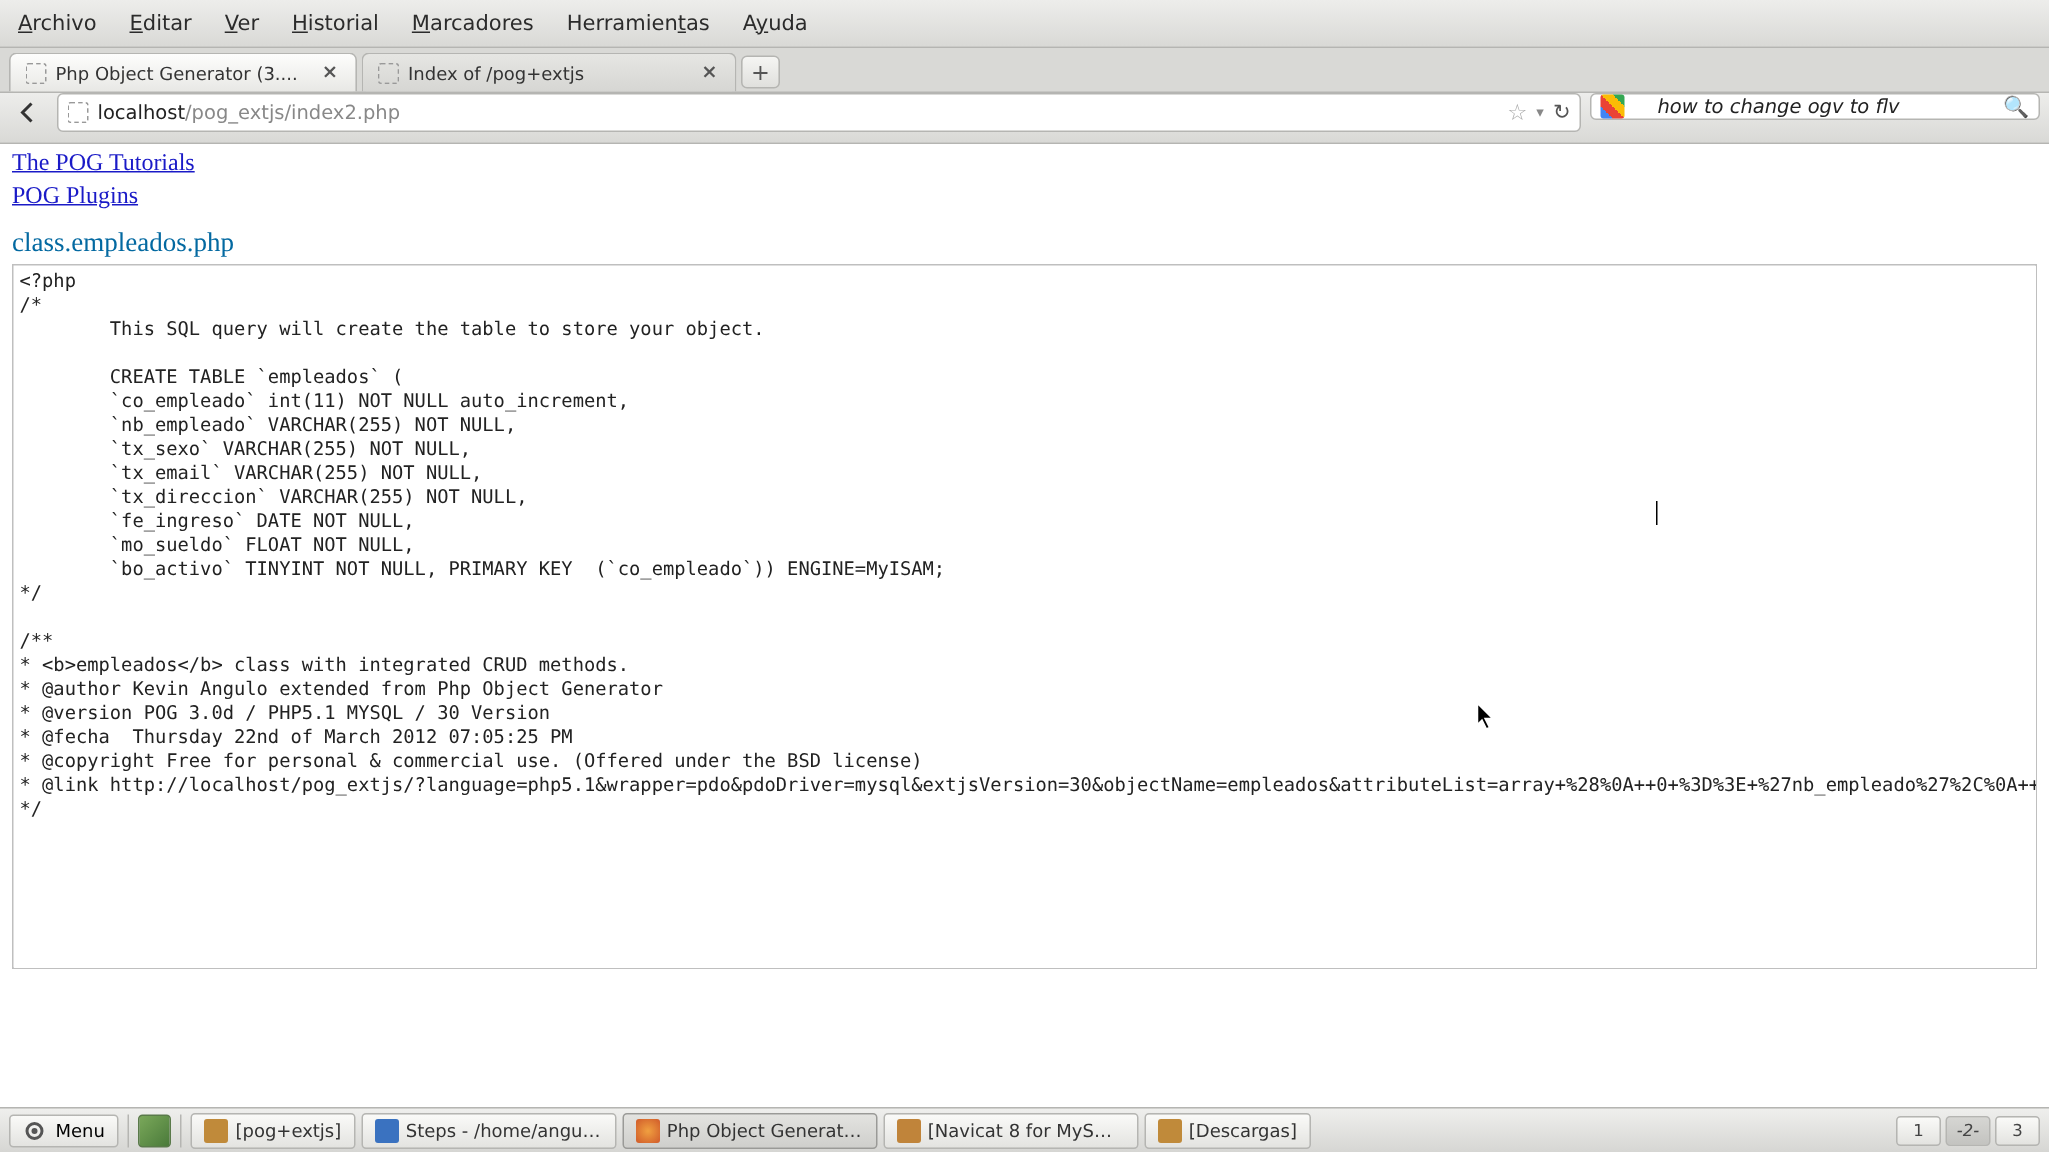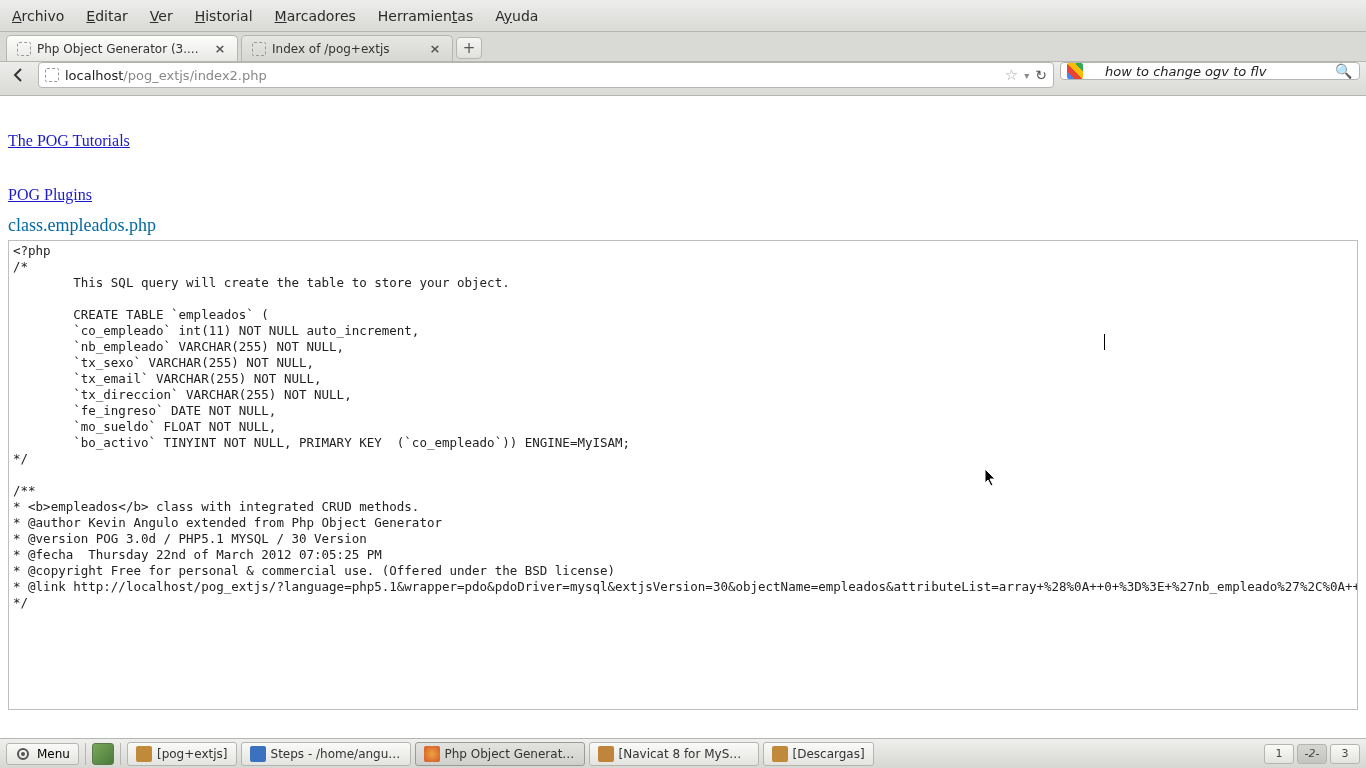--- a/index.html
+++ b/index.html
@@ -30,21 +30,21 @@
 .urlbar .star { color: #aaa; font-size: 15px; }
 .urlbar .chev { color: #888; font-size: 10px; }
 .urlbar .reload { color: #555; font-size: 14px; }
 .searchbox { width: 300px; height: 18px; background: #fff; border: 1px solid #b5b5b2; border-radius: 4px; display: flex; align-items: center; padding: 0 6px; gap: 22px; }
 .searchbox .gicon { width: 16px; height: 16px; background: linear-gradient(45deg,#4285f4 25%, #ea4335 25% 50%, #fbbc05 50% 75%, #34a853 75%); border-radius:2px; }
 .searchbox .stext { flex: 1; font-size: 13px; color: #222; font-style: italic; }
 .searchbox .mag { color: #666; font-size: 14px; }
 
 
 .viewport { background: #fff; height: calc(768px - 32px - 30px - 34px - 30px); overflow: hidden; padding: 0 8px; position: relative; }
-.toplinks a { color: #1a1ac7; font-family: Georgia, serif; font-size: 16px; display: block; line-height: 1.35; margin-top: 32px; }
+.toplinks a { color: #1a1ac7; font-family: Georgia, serif; font-size: 16px; display: block; line-height: 1.35; }
 .toplinks { padding-top: 2px; }
 
 .either-box { margin: 8px 0 10px 90px; position: relative; width: 230px; }
 .badge { width: 62px; height: 62px; position: absolute; left: -70px; top: 8px; }
 .badge .sun { width: 62px; height: 62px; background: radial-gradient(circle, #f4e9a8 40%, #d9cc6a 60%, transparent 61%); border-radius: 50%; position: relative; }
 .badge .sun::before { content:""; position:absolute; inset:-6px; background: conic-gradient(#e3d77d 0 8deg, transparent 8deg 24deg, #e3d77d 24deg 32deg, transparent 32deg 48deg, #e3d77d 48deg 56deg, transparent 56deg 72deg, #e3d77d 72deg 80deg, transparent 80deg 96deg, #e3d77d 96deg 104deg, transparent 104deg 120deg, #e3d77d 120deg 128deg, transparent 128deg 144deg,#e3d77d 144deg 152deg, transparent 152deg 168deg,#e3d77d 168deg 176deg, transparent 176deg 192deg,#e3d77d 192deg 200deg, transparent 200deg 216deg,#e3d77d 216deg 224deg, transparent 224deg 240deg,#e3d77d 240deg 248deg, transparent 248deg 264deg,#e3d77d 264deg 272deg, transparent 272deg 288deg,#e3d77d 288deg 296deg, transparent 296deg 312deg,#e3d77d 312deg 320deg, transparent 320deg 336deg,#e3d77d 336deg 344deg, transparent 344deg 360deg); border-radius:50%; z-index:-1; }
 .badge .camera { position:absolute; top:18px; left:16px; width:30px; height:24px; background:#555; border-radius:3px; border:1px solid #333; }
 .either-label { font-family: "Courier New", monospace; font-size: 11px; letter-spacing: 2px; color: #3a4a2a; font-weight: bold; margin-left: 30px; }
 .dlbox { border: 1px dashed #c0c0a0; background: #fdfdf5; padding: 8px 12px; margin-top: 6px; font-family: "Courier New", monospace; font-size: 11px; }
 .dlbox .asfile { color: #3a4a2a; letter-spacing: 1px; }
@@ -86,21 +86,21 @@
   <span class="menu-item">Herramien<span class="ul">t</span>as</span>
   <span class="menu-item">A<span class="ul">y</span>uda</span>
 </div>
 
 <div class="tabstrip">
   <div class="tab" style="width:232px">
     <span class="favicon"></span>
     <span class="tablabel">Php Object Generator (3....</span>
     <span class="close">×</span>
   </div>
-  <div class="tab inactive" style="width:212px">
+  <div class="tab inactive" style="width:250px">
     <span class="favicon"></span>
     <span class="tablabel">Index of /pog+extjs</span>
     <span class="close">×</span>
   </div>
   <div class="newtab">+</div>
 </div>
 
 <div class="urlbar-row">
   <div class="nav-back">
     <svg viewBox="0 0 16 16">

